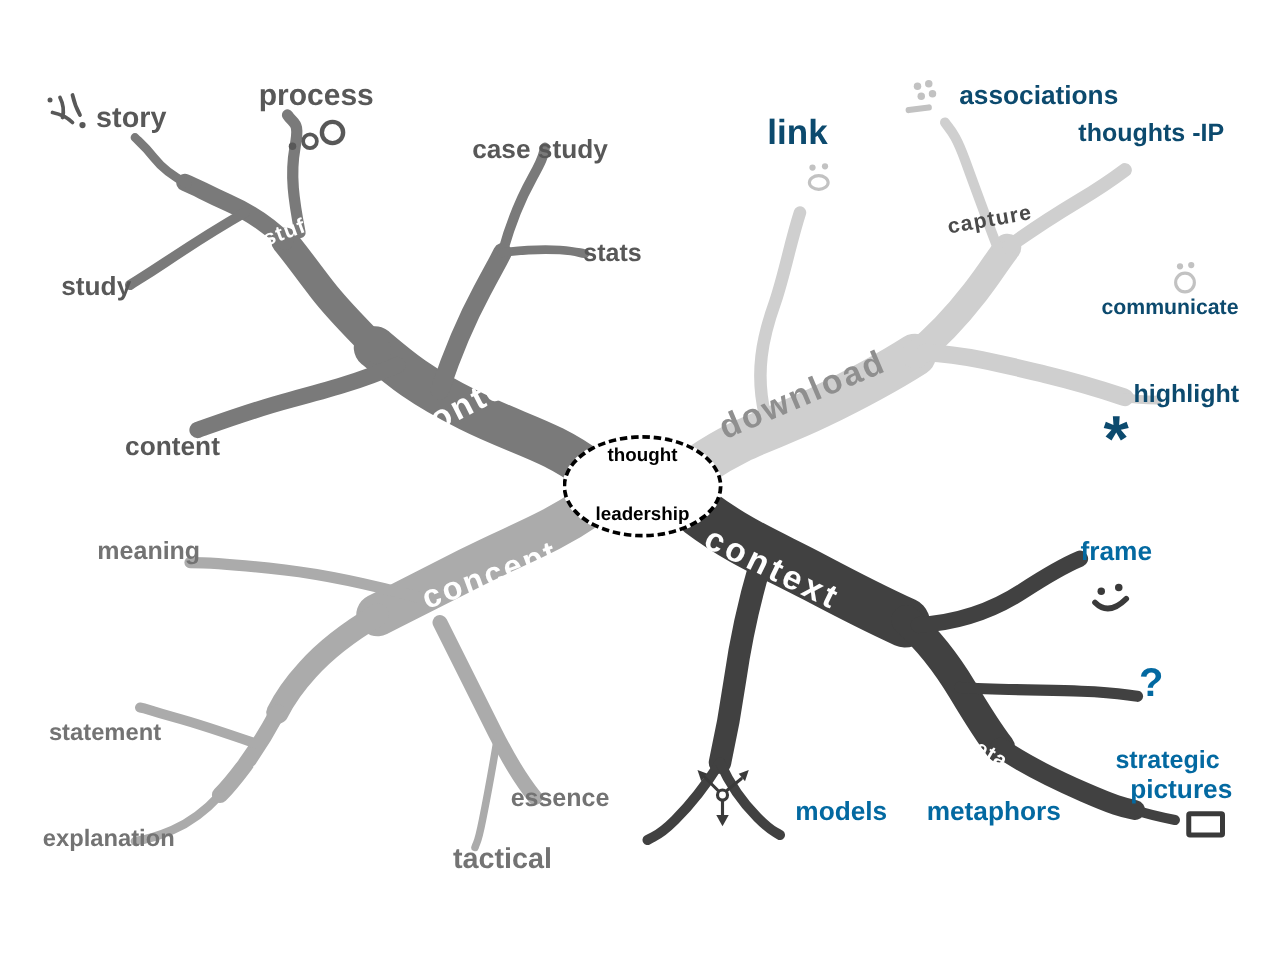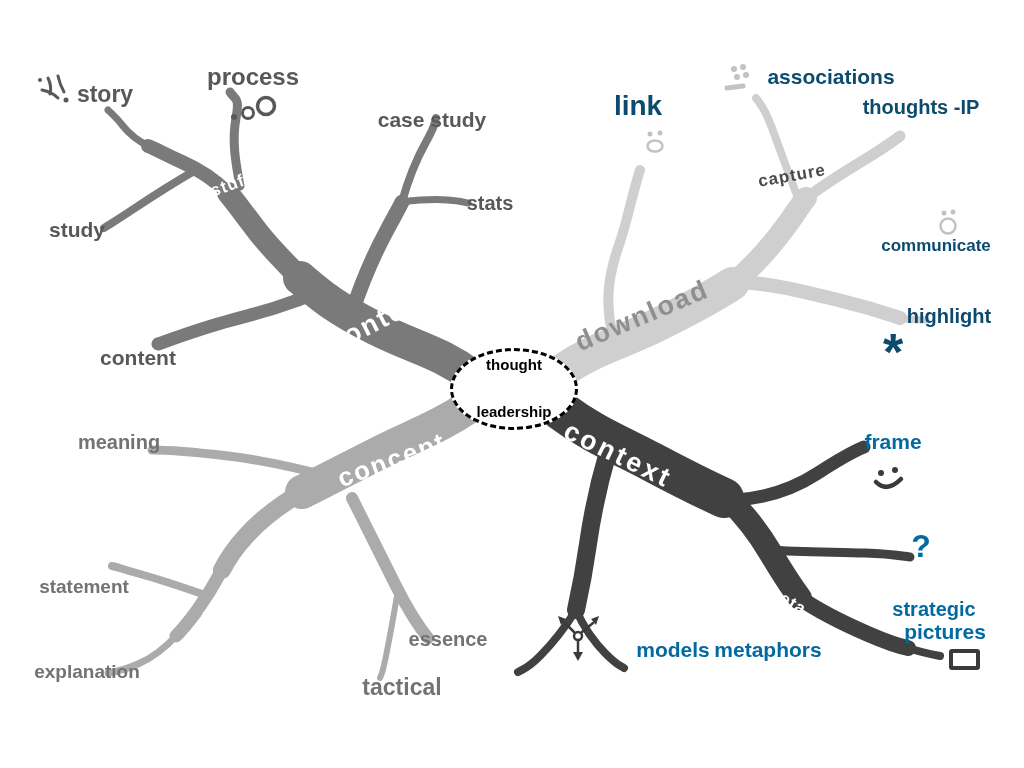--- a/index.html
+++ b/index.html
@@ -153,21 +153,21 @@
   <div class="lbl leaf mid" style="left:84px;top:587px;font-size:19px;">statement</div>
   <div class="lbl leaf mid" style="left:87px;top:672px;font-size:19px;">explanation</div>
   <div class="lbl leaf mid" style="left:448px;top:639px;">essence</div>
   <div class="lbl leaf mid" style="left:402px;top:687px;font-size:23px;">tactical</div>
 
   <div class="lbl big white" style="left:618px;top:455px;letter-spacing:3px;transform:translate(-50%,-50%) rotate(26deg);">context</div>
   <div class="lbl sub white" style="left:786px;top:600px;transform:translate(-50%,-50%) rotate(30deg);">meta</div>
   <div class="lbl leaf charcoal" style="left:893px;top:442px;font-size:21px;">frame</div>
   <div class="lbl leaf charcoal" style="left:934px;top:575px;margin-top:34px;">strategic</div>
   <div class="lbl charcoal" style="left:921px;top:546px;font-size:32px;font-weight:bold;">?</div>
-  <div class="lbl leaf charcoal" style="left:768px;top:650px;font-size:21px;">metaphors</div>
+  <div class="lbl leaf charcoal" style="left:795px;top:650px;font-size:21px;">metaphors</div>
   <div class="lbl leaf charcoal" style="left:945px;top:632px;font-size:21px;">pictures</div>
   <div class="lbl leaf charcoal" style="left:673px;top:650px;font-size:21px;">models</div>
 
   <div class="center-node">
     <div>thought</div>
     <div>leadership</div>
   </div>
 
 </div>
 

